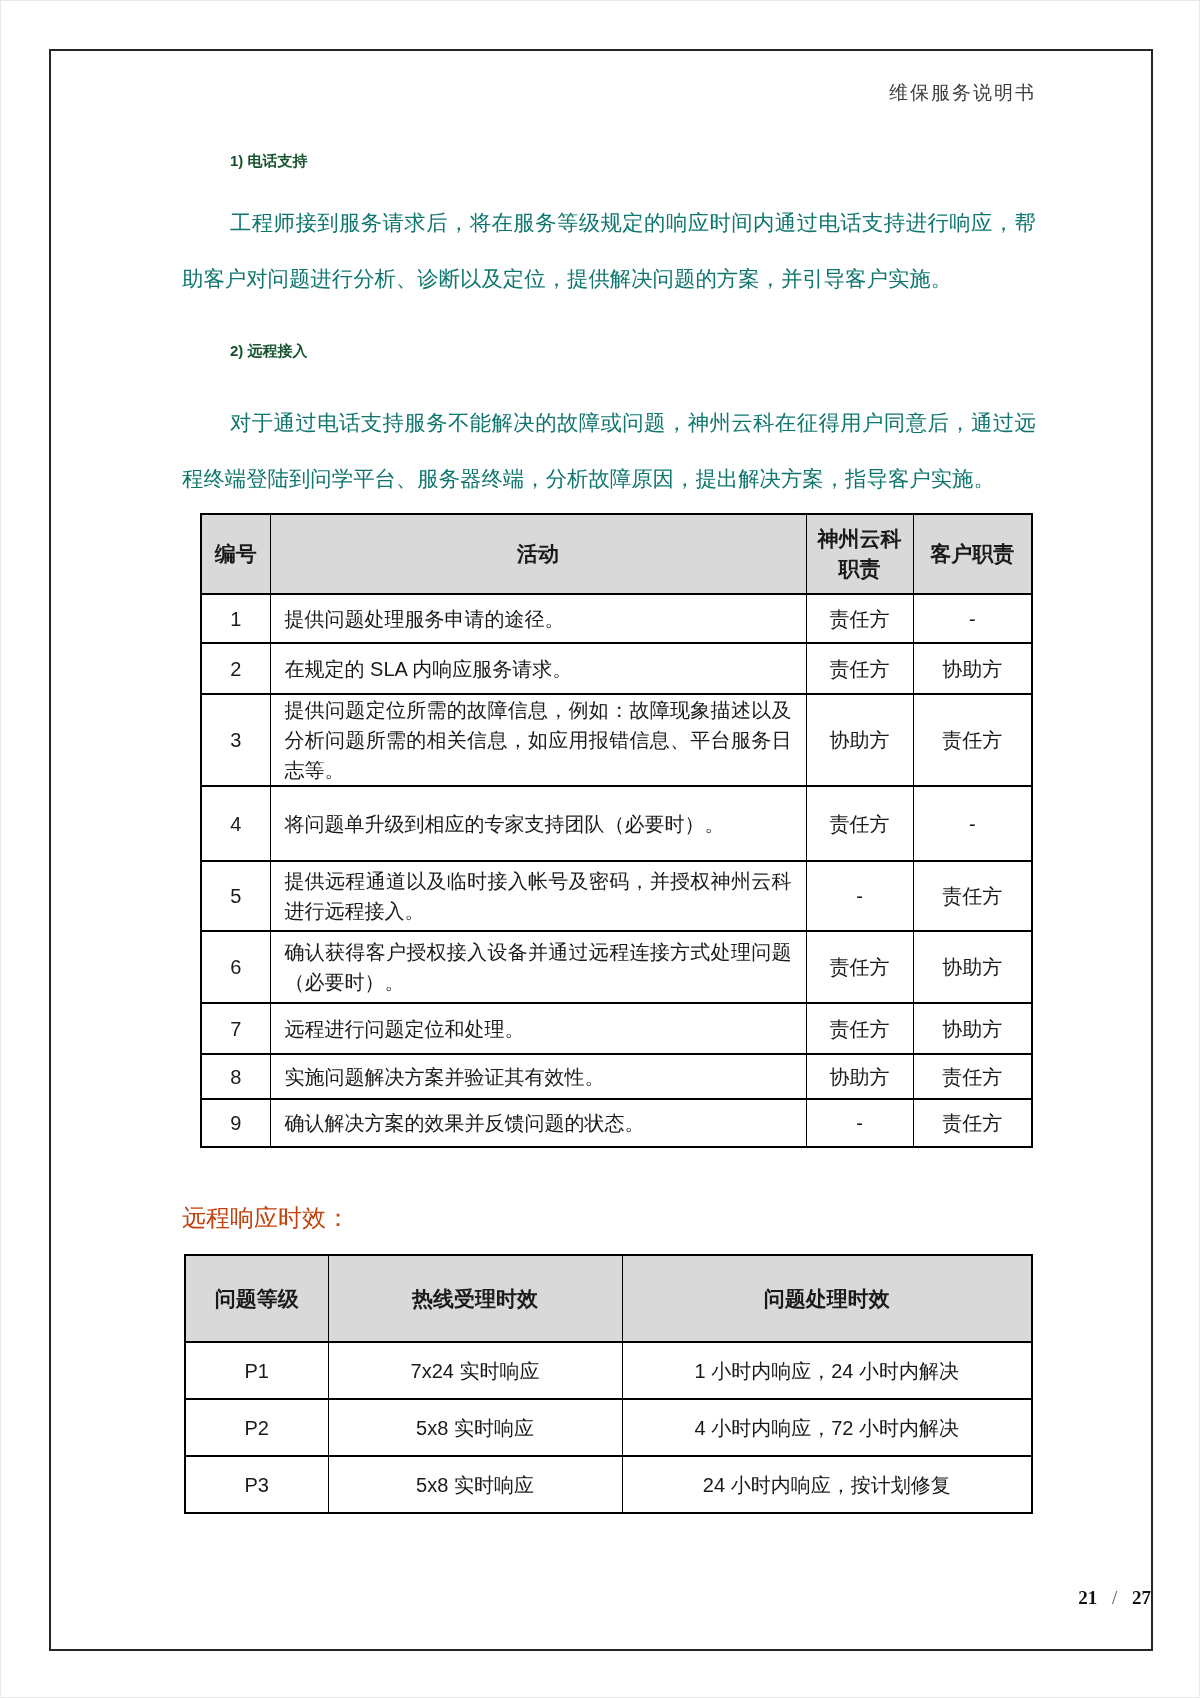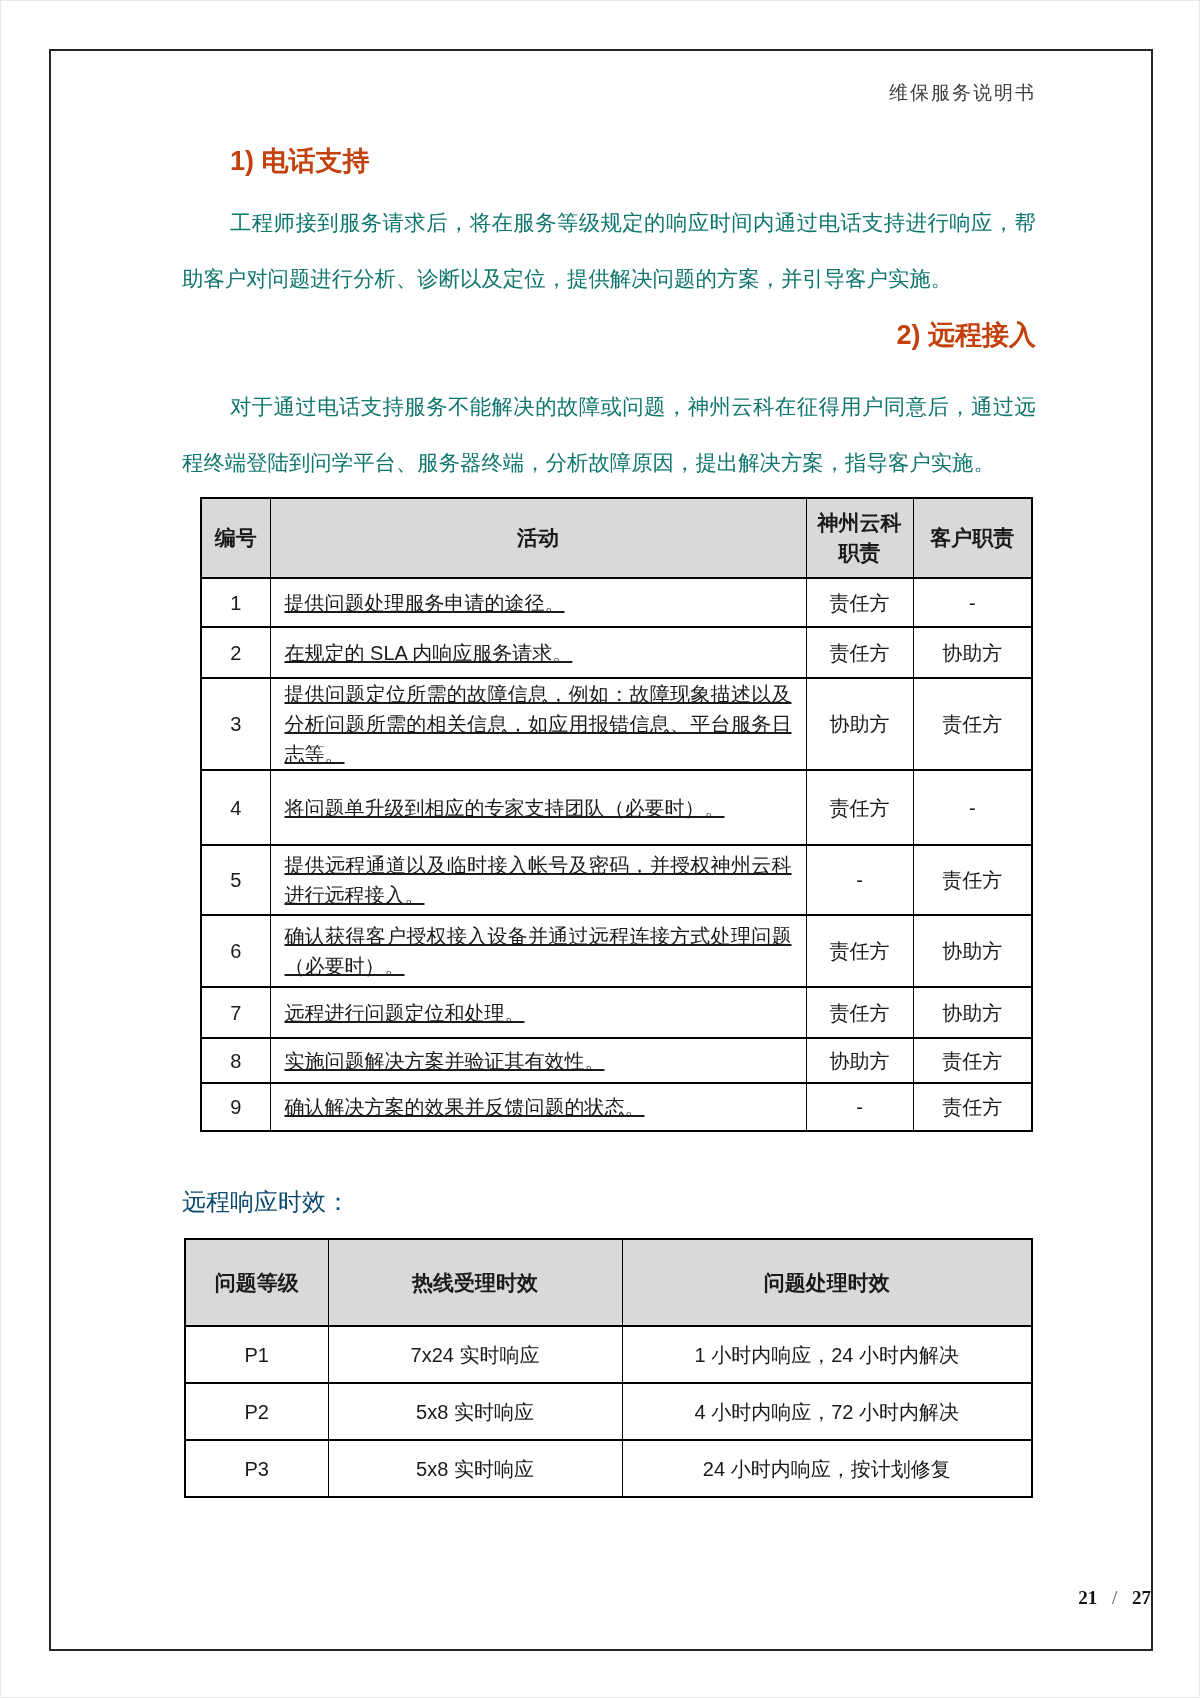--- a/index.html
+++ b/index.html
@@ -24,44 +24,44 @@
   }
   .doc-header {
     margin-top:30px;
     text-align:right;
     font-family:"Liberation Serif","DejaVu Serif",serif;
     font-size:19px; line-height:24px;
     letter-spacing:2px;
     color:#3c3c3c;
   }
   .sec-heading {
-    font-size:27px; font-weight:700;
+    font-size:15px; font-weight:700;
     line-height:32px;
     padding-left:48px;
-    color:#c2410c;
+    color:#14532d;
   }
   .sec-heading.first { margin-top:40px; }
-  .sec-heading.second { margin-top:12px;text-align:right; }
+  .sec-heading.second { margin-top:28px; }
   .body-para {
     font-size:21.4px;
     line-height:56px;
     text-align:justify;
     text-indent:48px;
     color:#0f766e;
   }
   .body-para.p1 { margin-top:18px; }
   .body-para.p2 { margin-top:28px; }
   .table-caption-1 {
     font-size:22px; line-height:32px;
     padding-left:48px;
   }
   .table-caption-2 {
     margin-top:52px;
     font-size:24px; line-height:36px;
-    color:#0c4a6e;
+    color:#c2410c;
   }
   table {
     border-collapse:collapse;
     table-layout:fixed;
     border:2.5px solid #000;
   }
   th, td {
     border:1.5px solid #000;
     border-top-width:2px;
     border-bottom-width:2px;
@@ -83,21 +83,21 @@
   #table1 thead tr { height:80px; }
   #table1 tbody tr:nth-child(1){height:49px}
   #table1 tbody tr:nth-child(2){height:51px}
   #table1 tbody tr:nth-child(3){height:90px}
   #table1 tbody tr:nth-child(4){height:75px}
   #table1 tbody tr:nth-child(5){height:70px}
   #table1 tbody tr:nth-child(6){height:72px}
   #table1 tbody tr:nth-child(7){height:51px}
   #table1 tbody tr:nth-child(8){height:45px}
   #table1 tbody tr:nth-child(9){height:48px}
-  #table1 td.col1 { text-align:left; padding:0 14px; text-align:justify;text-decoration:underline; }
+  #table1 td.col1 { text-align:left; padding:0 14px; text-align:justify; }
 
   #table2 { width:847px; margin:18px 0 0 2px; }
   #table2 thead tr { height:87px; }
   #table2 tbody tr { height:57px;border-radius:15px; }
 
   .page-footer {
     position:absolute; left:0; right:0; bottom:40px;
     text-align:right;
     font-family:"Liberation Serif","DejaVu Serif",serif;
     font-size:19px;

